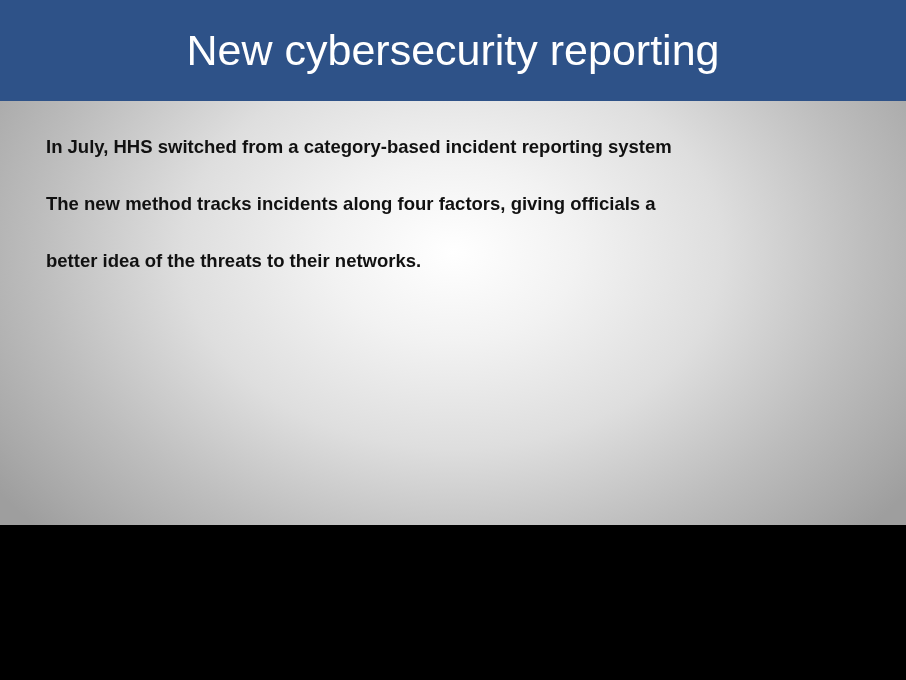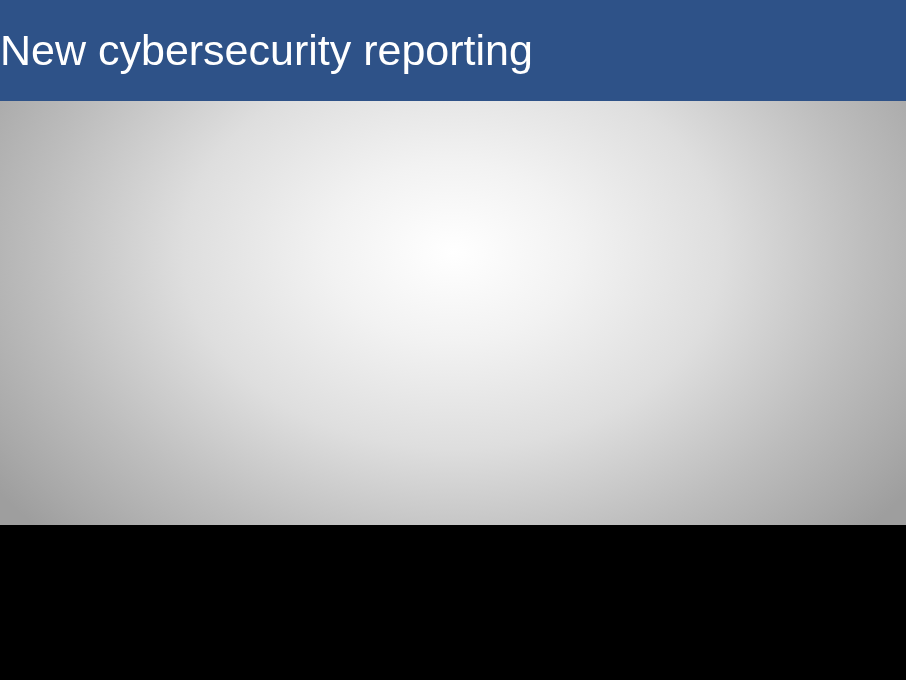--- a/index.html
+++ b/index.html
@@ -35,21 +35,21 @@
   }
   .title-bar {
     position: absolute;
     left: 0;
     top: 0;
     width: 906px;
     height: 101px;
     background: #2e5288;
     display: flex;
     align-items: center;
-    justify-content: flex-start;
+    justify-content: center;
   }
   .title-text {
     color: #ffffff;
     font-size: 43px;
     font-weight: 400;
     letter-spacing: 0px;
     line-height: 1;
     text-align: center;
     white-space: nowrap;
   }
@@ -80,19 +80,22 @@
 
 <div class="slide">
 
   <div class="slide-body">
 
     <div class="title-bar">
       <div class="title-text">New cybersecurity reporting</div>
     </div>
 
     <div class="content-block">
+      <div class="content-line">In July, HHS switched from a category-based incident reporting system</div>
+      <div class="content-line">The new method tracks incidents along four factors, giving officials a</div>
+      <div class="content-line">better idea of the threats to their networks.</div>
     </div>
 
   </div>
 
   <div class="bottom-band"></div>
 
 </div>
 
 </body></html>

